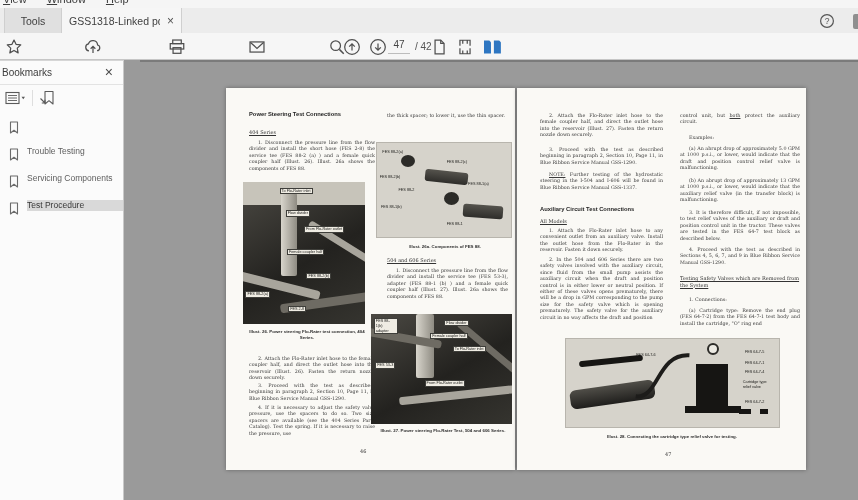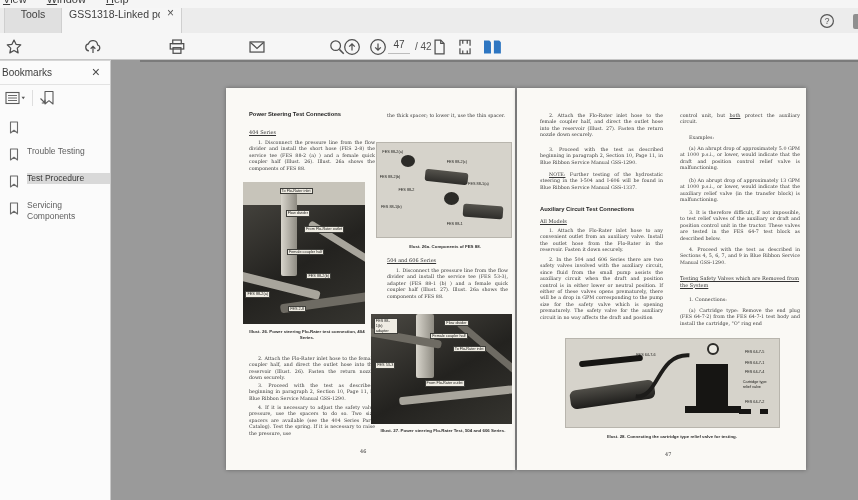--- a/index.html
+++ b/index.html
@@ -8,40 +8,40 @@
   #app { position:relative; width:858px; height:500px; background:#9a9a9a; overflow:hidden; }
 
   
   .menubar { position:absolute; top:0; left:0; right:0; height:8px; background:#f5f5f5; overflow:hidden; }
   .menubar-inner { position:absolute; top:-7px; left:3px; white-space:nowrap; font-size:11px; color:#3d3d3d; }
   .menu-item { display:inline-block; margin-right:17px; }
   .menu-item::first-letter { text-decoration:underline; }
 
   
   .tabbar { position:absolute; top:8px; left:0; right:0; height:25px; background:#ececec; }
-  .tab { position:absolute; top:0; height:25px; display:flex; align-items:flex-start; justify-content:center;
+  .tab { position:absolute; top:0; height:25px; display:flex; align-items:center; justify-content:center;
          font-size:10.5px; color:#3f3f3f; }
   .tab-tools { left:4px; width:58px; background:#e0e0e0; border-left:1px solid #cfcfcf; border-right:1px solid #cfcfcf; }
   .tab-doc { left:62px; width:120px; background:#f6f6f6; border-right:1px solid #cfcfcf; gap:7px; padding:0 7px; }
   .tab-doc .tab-label { white-space:nowrap; overflow:hidden; }
   .tab-close { color:#555; font-size:12px; line-height:10px; cursor:default; }
   .help-btn { position:absolute; top:5px; right:23px; width:16px; height:16px; }
   .edge-frag { position:absolute; right:-3px; top:6px; width:8px; height:15px; background:#8f8f8f; border-radius:2px; }
 
   
   .toolbar { position:absolute; top:33px; left:0; right:0; height:27px; background:#f6f6f6;
              border-bottom:1px solid #c6c6c6; }
   .ticon { position:absolute; top:5px; width:18px; height:18px; }
   .ticon svg { display:block; }
   .page-num-box { position:absolute; left:388px; top:6px; width:22px; height:15px;
                   border-bottom:1px solid #bdbdbd; font-size:10px; color:#444; text-align:center; }
   .page-total { position:absolute; left:415px; top:8px; font-size:10px; color:#555; white-space:nowrap; }
 
   
-  .panel { position:absolute; top:60px; left:0; width:111px; bottom:0; background:#fbfbfb;
+  .panel { position:absolute; top:60px; left:0; width:124px; bottom:0; background:#fbfbfb;
            border-top:1px solid #d6d6d6; border-right:1px solid #c9c9c9; }
   .panel-header { position:relative; height:24px; border-bottom:1px solid #e3e3e3; }
   .panel-title { position:absolute; left:2px; top:6px; font-size:10px; color:#3d3d3d; }
   .panel-close { position:absolute; right:10px; top:3px; font-size:14px; color:#4a4a4a; }
   .panel-actions { position:relative; height:26px; }
   .pa-divider { position:absolute; left:32px; top:5px; width:1px; height:16px; background:#dedede; }
   .panel-list { padding-top:4px; }
   .bm-item { display:flex; align-items:flex-start; padding:4px 0 4px 9px; }
   .bm-icon { flex:0 0 auto; margin-top:1px; }
   .bm-label { flex:1; font-size:8.5px; line-height:11px; color:#606060; padding:0 4px 0 0; margin-left:8px; }
@@ -206,31 +206,31 @@
         <span class="bm-icon"><svg width="10" height="13" viewBox="0 0 10 13">
               <path d="M1.5 1 h7 v11 l-3.5 -2.8 l-3.5 2.8 z" fill="none" stroke="#6b6b6b" stroke-width="1.1" stroke-linejoin="round"></path>
             </svg></span>
       </div>
       <div class="bm-item">
         <span class="bm-icon"><svg width="10" height="13" viewBox="0 0 10 13">
               <path d="M1.5 1 h7 v11 l-3.5 -2.8 l-3.5 2.8 z" fill="none" stroke="#6b6b6b" stroke-width="1.1" stroke-linejoin="round"></path>
             </svg></span>
         <span class="bm-label">Trouble Testing</span>
       </div>
+      <div class="bm-item">
+        <span class="bm-icon"><svg width="10" height="13" viewBox="0 0 10 13">
+              <path d="M1.5 1 h7 v11 l-3.5 -2.8 l-3.5 2.8 z" fill="none" stroke="#6b6b6b" stroke-width="1.1" stroke-linejoin="round"></path>
+            </svg></span>
+        <span class="bm-label">Servicing Components</span>
+      </div>
       <div class="bm-item selected">
         <span class="bm-icon"><svg width="10" height="13" viewBox="0 0 10 13">
               <path d="M1.5 1 h7 v11 l-3.5 -2.8 l-3.5 2.8 z" fill="none" stroke="#6b6b6b" stroke-width="1.1" stroke-linejoin="round"></path>
             </svg></span>
         <span class="bm-label">Test Procedure</span>
-      </div>
-      <div class="bm-item">
-        <span class="bm-icon"><svg width="10" height="13" viewBox="0 0 10 13">
-              <path d="M1.5 1 h7 v11 l-3.5 -2.8 l-3.5 2.8 z" fill="none" stroke="#6b6b6b" stroke-width="1.1" stroke-linejoin="round"></path>
-            </svg></span>
-        <span class="bm-label">Servicing Components</span>
       </div>
     </div>
   </aside>
 
   <div class="doc">
 
     <div class="page page-left">
 
       <div class="abs ph" style="left:23px;top:23px;width:126px">Power Steering Test Connections</div>
       <div class="abs psub" style="left:23px;top:41px">404 Series</div>

